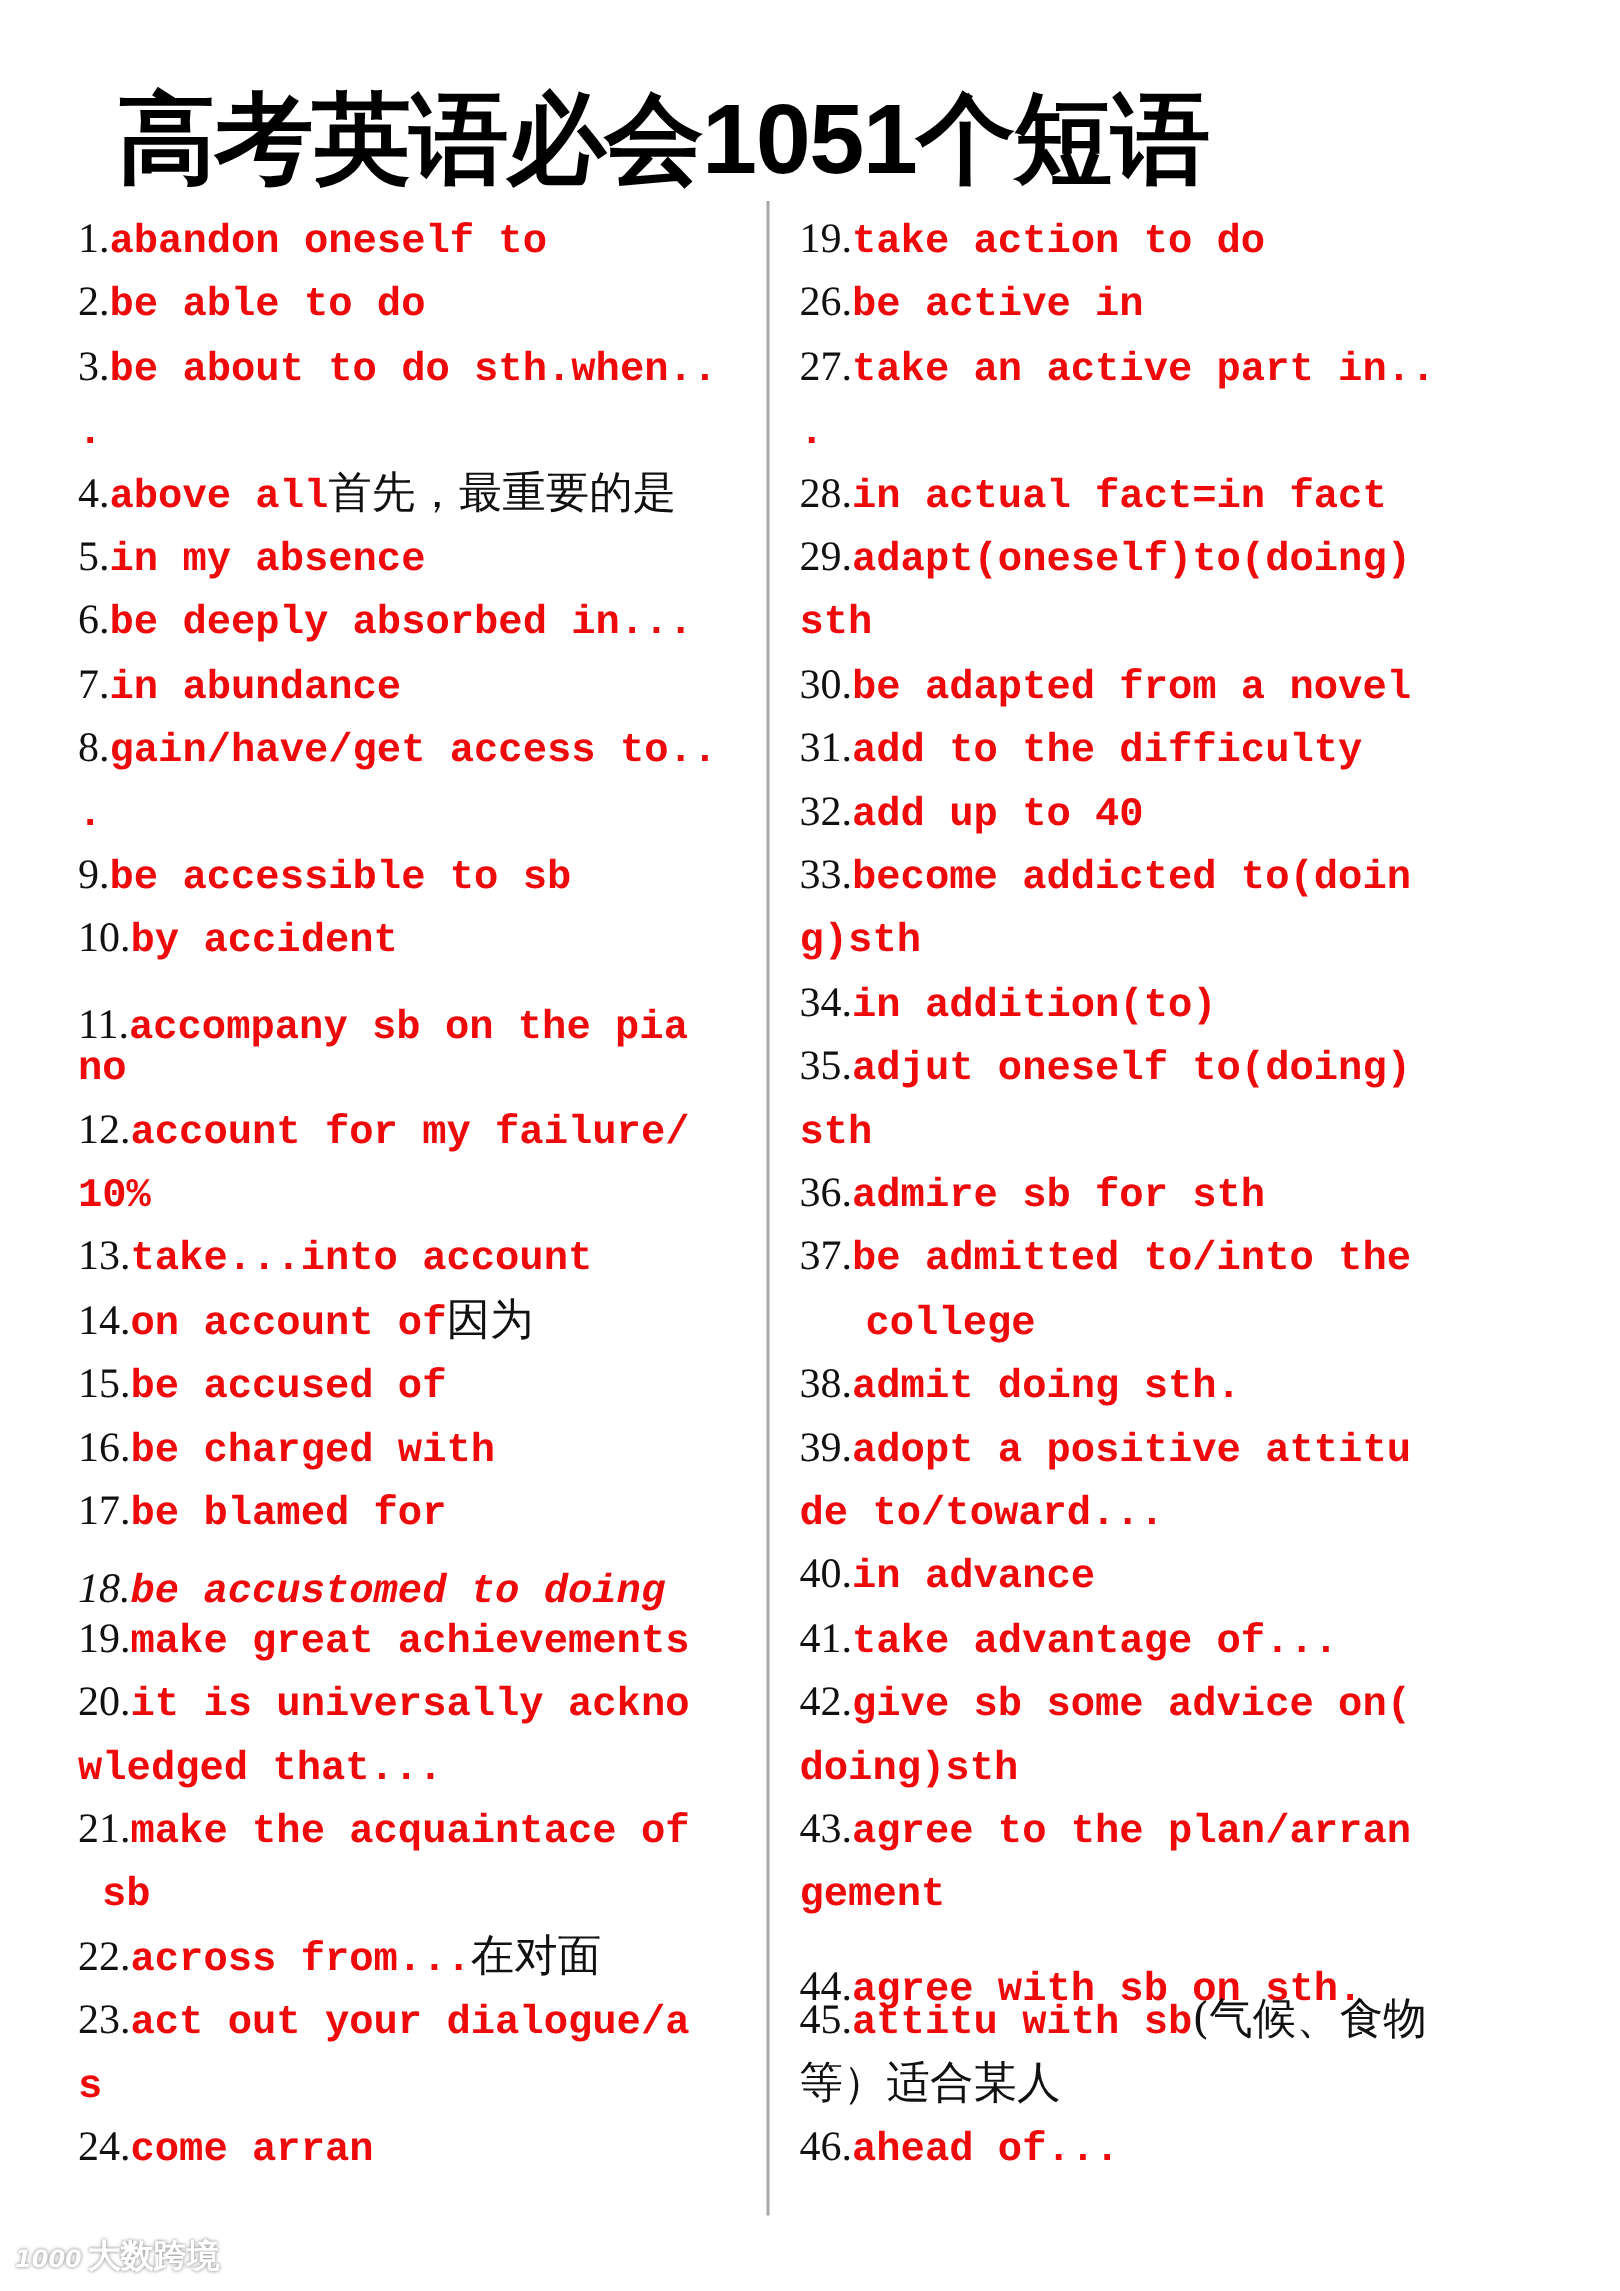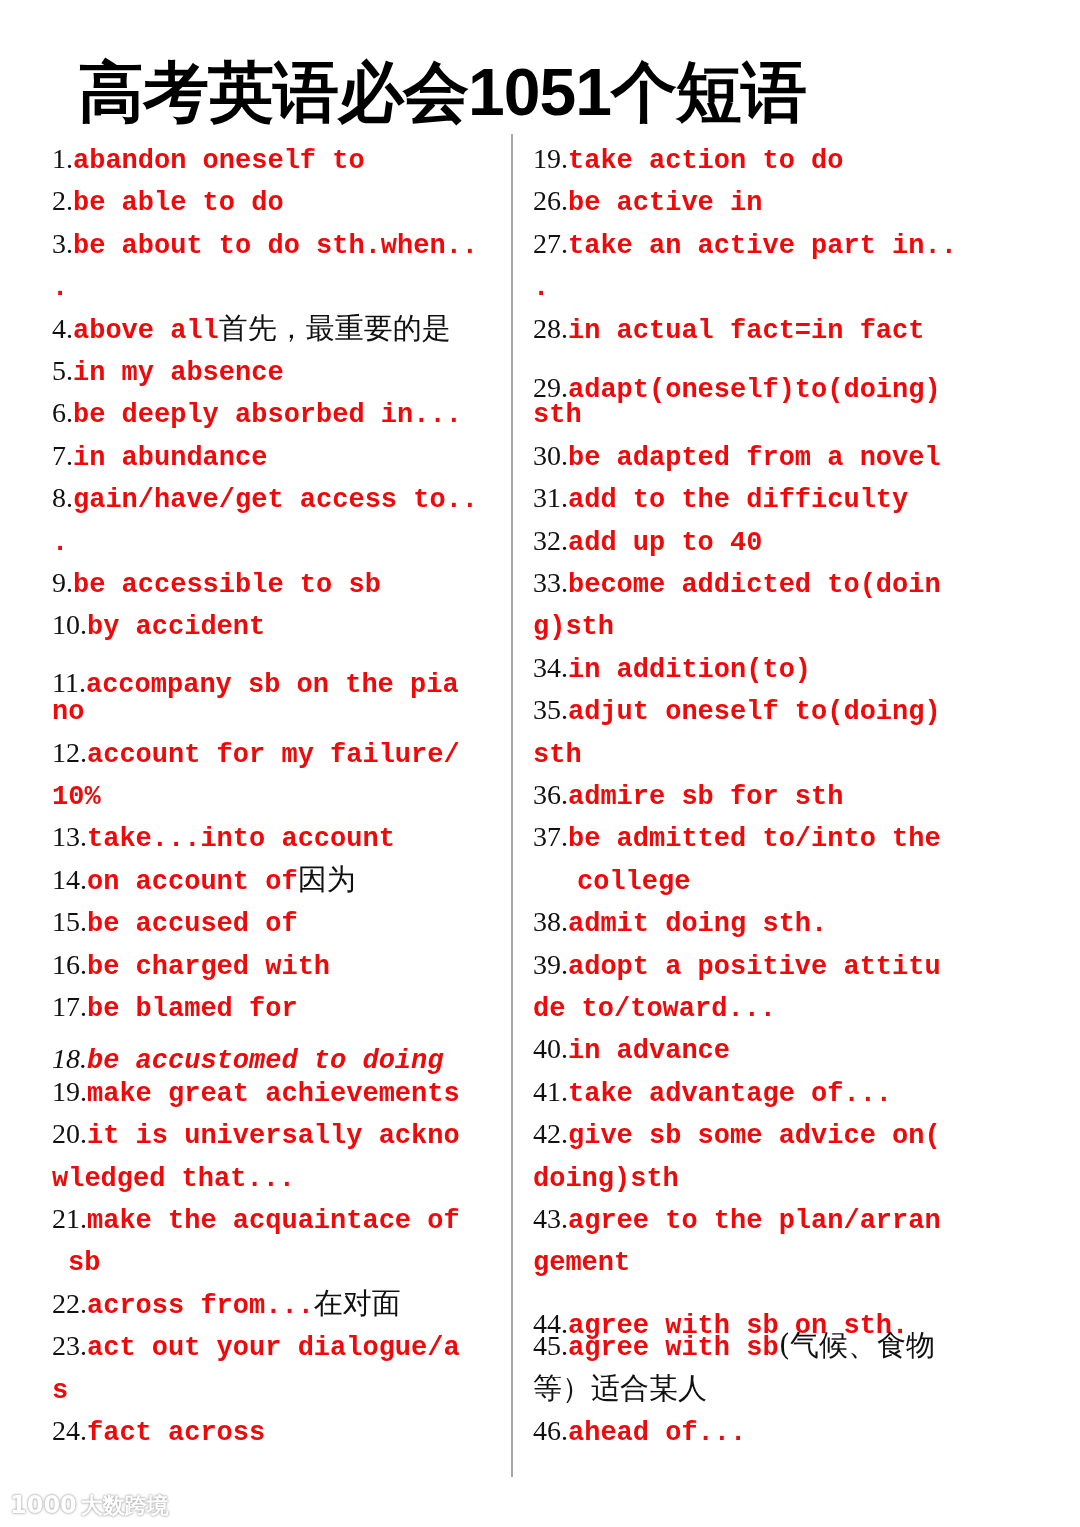--- a/index.html
+++ b/index.html
@@ -22,21 +22,21 @@
   }
   .line.indent { left: 16px; }
   .num { color: #111; font-family: "Liberation Serif", "DejaVu Serif", serif; font-size: 28px; letter-spacing: 0px; }
   .en  { color: #ee0a0a; font-weight: bold; letter-spacing: 0px; }
   .zh  { color: #111; font-family: "DejaVu Serif", "Liberation Serif", serif; font-size: 29px; font-weight: normal; }
   .watermark {
     position: absolute; left: 10px; top: 1490px; height: 30px; line-height: 30px;
     font-family: "DejaVu Sans", sans-serif; font-size: 22px; font-weight: bold;
     color: #ffffff; text-shadow: 0 0 2px #999, 0 0 3px #bbb;
   }
-  .watermark .logo { font-size: 24px; margin-right: 4px; }
+  .watermark .logo { font-size: 16px; margin-right: 4px; font-style: italic; }
 </style>
 </head>
 <body>
 
 <div class="title">高考英语必会1051个短语</div>
 
 <div class="divider"></div>
 
 <div class="col col-left" id="col-left">
     <div class="line" style="top: 137px;"><span class="num">1.</span><span class="en">abandon oneself to</span><span class="zh"></span></div>
@@ -62,29 +62,29 @@
     <div class="line" style="top: 985px;"><span class="num">17.</span><span class="en">be blamed for</span><span class="zh"></span></div>
     <div class="line" style="top: 1037px; font-style: italic;"><span class="num">18.</span><span class="en">be accustomed to doing</span><span class="zh"></span></div>
     <div class="line" style="top: 1069.8px;"><span class="num">19.</span><span class="en">make great achievements</span><span class="zh"></span></div>
     <div class="line" style="top: 1112.2px;"><span class="num">20.</span><span class="en">it is universally ackno</span><span class="zh"></span></div>
     <div class="line" style="top: 1154.6px;"><span class="num"></span><span class="en">wledged that...</span><span class="zh"></span></div>
     <div class="line" style="top: 1197px;"><span class="num">21.</span><span class="en">make the acquaintace of</span><span class="zh"></span></div>
     <div class="line indent" style="top: 1239.4px;"><span class="num"></span><span class="en">sb</span><span class="zh"></span></div>
     <div class="line" style="top: 1281.8px;"><span class="num">22.</span><span class="en">across from...</span><span class="zh">在对面</span></div>
     <div class="line" style="top: 1324.2px;"><span class="num">23.</span><span class="en">act out your dialogue/a</span><span class="zh"></span></div>
     <div class="line" style="top: 1366.6px;"><span class="num"></span><span class="en">s</span><span class="zh"></span></div>
-    <div class="line" style="top: 1409px;"><span class="num">24.</span><span class="en">fact across</span><span class="zh"></span></div>
+    <div class="line" style="top: 1409px;"><span class="num">24.</span><span class="en">come arran</span><span class="zh"></span></div>
   </div>
 <div class="col col-right" id="col-right">
     <div class="line" style="top: 137px;"><span class="num">19.</span><span class="en">take action to do</span><span class="zh"></span></div>
     <div class="line" style="top: 179.4px;"><span class="num">26.</span><span class="en">be active in</span><span class="zh"></span></div>
     <div class="line" style="top: 221.8px;"><span class="num">27.</span><span class="en">take an active part in..</span><span class="zh"></span></div>
     <div class="line" style="top: 264.2px;"><span class="num"></span><span class="en">.</span><span class="zh"></span></div>
     <div class="line" style="top: 306.6px;"><span class="num">28.</span><span class="en">in actual fact=in fact</span><span class="zh"></span></div>
-    <div class="line" style="top: 366px;"><span class="num">29.</span><span class="en">adapt(oneself)to(doing)</span><span class="zh"></span></div>
+    <div class="line" style="top: 349px;"><span class="num">29.</span><span class="en">adapt(oneself)to(doing)</span><span class="zh"></span></div>
     <div class="line" style="top: 391.4px;"><span class="num"></span><span class="en">sth</span><span class="zh"></span></div>
     <div class="line" style="top: 433.8px;"><span class="num">30.</span><span class="en">be adapted from a novel</span><span class="zh"></span></div>
     <div class="line" style="top: 476.2px;"><span class="num">31.</span><span class="en">add to the difficulty</span><span class="zh"></span></div>
     <div class="line" style="top: 518.6px;"><span class="num">32.</span><span class="en">add up to 40</span><span class="zh"></span></div>
     <div class="line" style="top: 561px;"><span class="num">33.</span><span class="en">become addicted to(doin</span><span class="zh"></span></div>
     <div class="line" style="top: 603.4px;"><span class="num"></span><span class="en">g)sth</span><span class="zh"></span></div>
     <div class="line" style="top: 645.8px;"><span class="num">34.</span><span class="en">in addition(to)</span><span class="zh"></span></div>
     <div class="line" style="top: 688.2px;"><span class="num">35.</span><span class="en">adjut oneself to(doing)</span><span class="zh"></span></div>
     <div class="line" style="top: 730.6px;"><span class="num"></span><span class="en">sth</span><span class="zh"></span></div>
     <div class="line" style="top: 773px;"><span class="num">36.</span><span class="en">admire sb for sth</span><span class="zh"></span></div>
@@ -93,20 +93,20 @@
     <div class="line" style="top: 900.2px;"><span class="num">38.</span><span class="en">admit doing sth.</span><span class="zh"></span></div>
     <div class="line" style="top: 942.6px;"><span class="num">39.</span><span class="en">adopt a positive attitu</span><span class="zh"></span></div>
     <div class="line" style="top: 985px;"><span class="num"></span><span class="en">de to/toward...</span><span class="zh"></span></div>
     <div class="line" style="top: 1027.4px;"><span class="num">40.</span><span class="en">in advance</span><span class="zh"></span></div>
     <div class="line" style="top: 1069.8px;"><span class="num">41.</span><span class="en">take advantage of...</span><span class="zh"></span></div>
     <div class="line" style="top: 1112.2px;"><span class="num">42.</span><span class="en">give sb some advice on(</span><span class="zh"></span></div>
     <div class="line" style="top: 1154.6px;"><span class="num"></span><span class="en">doing)sth</span><span class="zh"></span></div>
     <div class="line" style="top: 1197px;"><span class="num">43.</span><span class="en">agree to the plan/arran</span><span class="zh"></span></div>
     <div class="line" style="top: 1239.4px;"><span class="num"></span><span class="en">gement</span><span class="zh"></span></div>
     <div class="line" style="top: 1281.8px; margin-top: 20px;"><span class="num">44.</span><span class="en">agree with sb on sth.</span><span class="zh"></span></div>
-    <div class="line" style="top: 1324.2px;"><span class="num">45.</span><span class="en">agree with sb</span><span class="zh">(气候、食物</span></div>
+    <div class="line" style="top: 1324.2px;"><span class="num">45.</span><span class="en">attitu with sb</span><span class="zh">(气候、食物</span></div>
     <div class="line" style="top: 1366.6px;"><span class="num"></span><span class="en"></span><span class="zh">等）适合某人</span></div>
     <div class="line" style="top: 1409px;"><span class="num">46.</span><span class="en">ahead of...</span><span class="zh"></span></div>
   </div>
 
 <div class="watermark">
   <span class="logo">1000</span><span>大数跨境</span>
 </div>
 
 </body></html>

